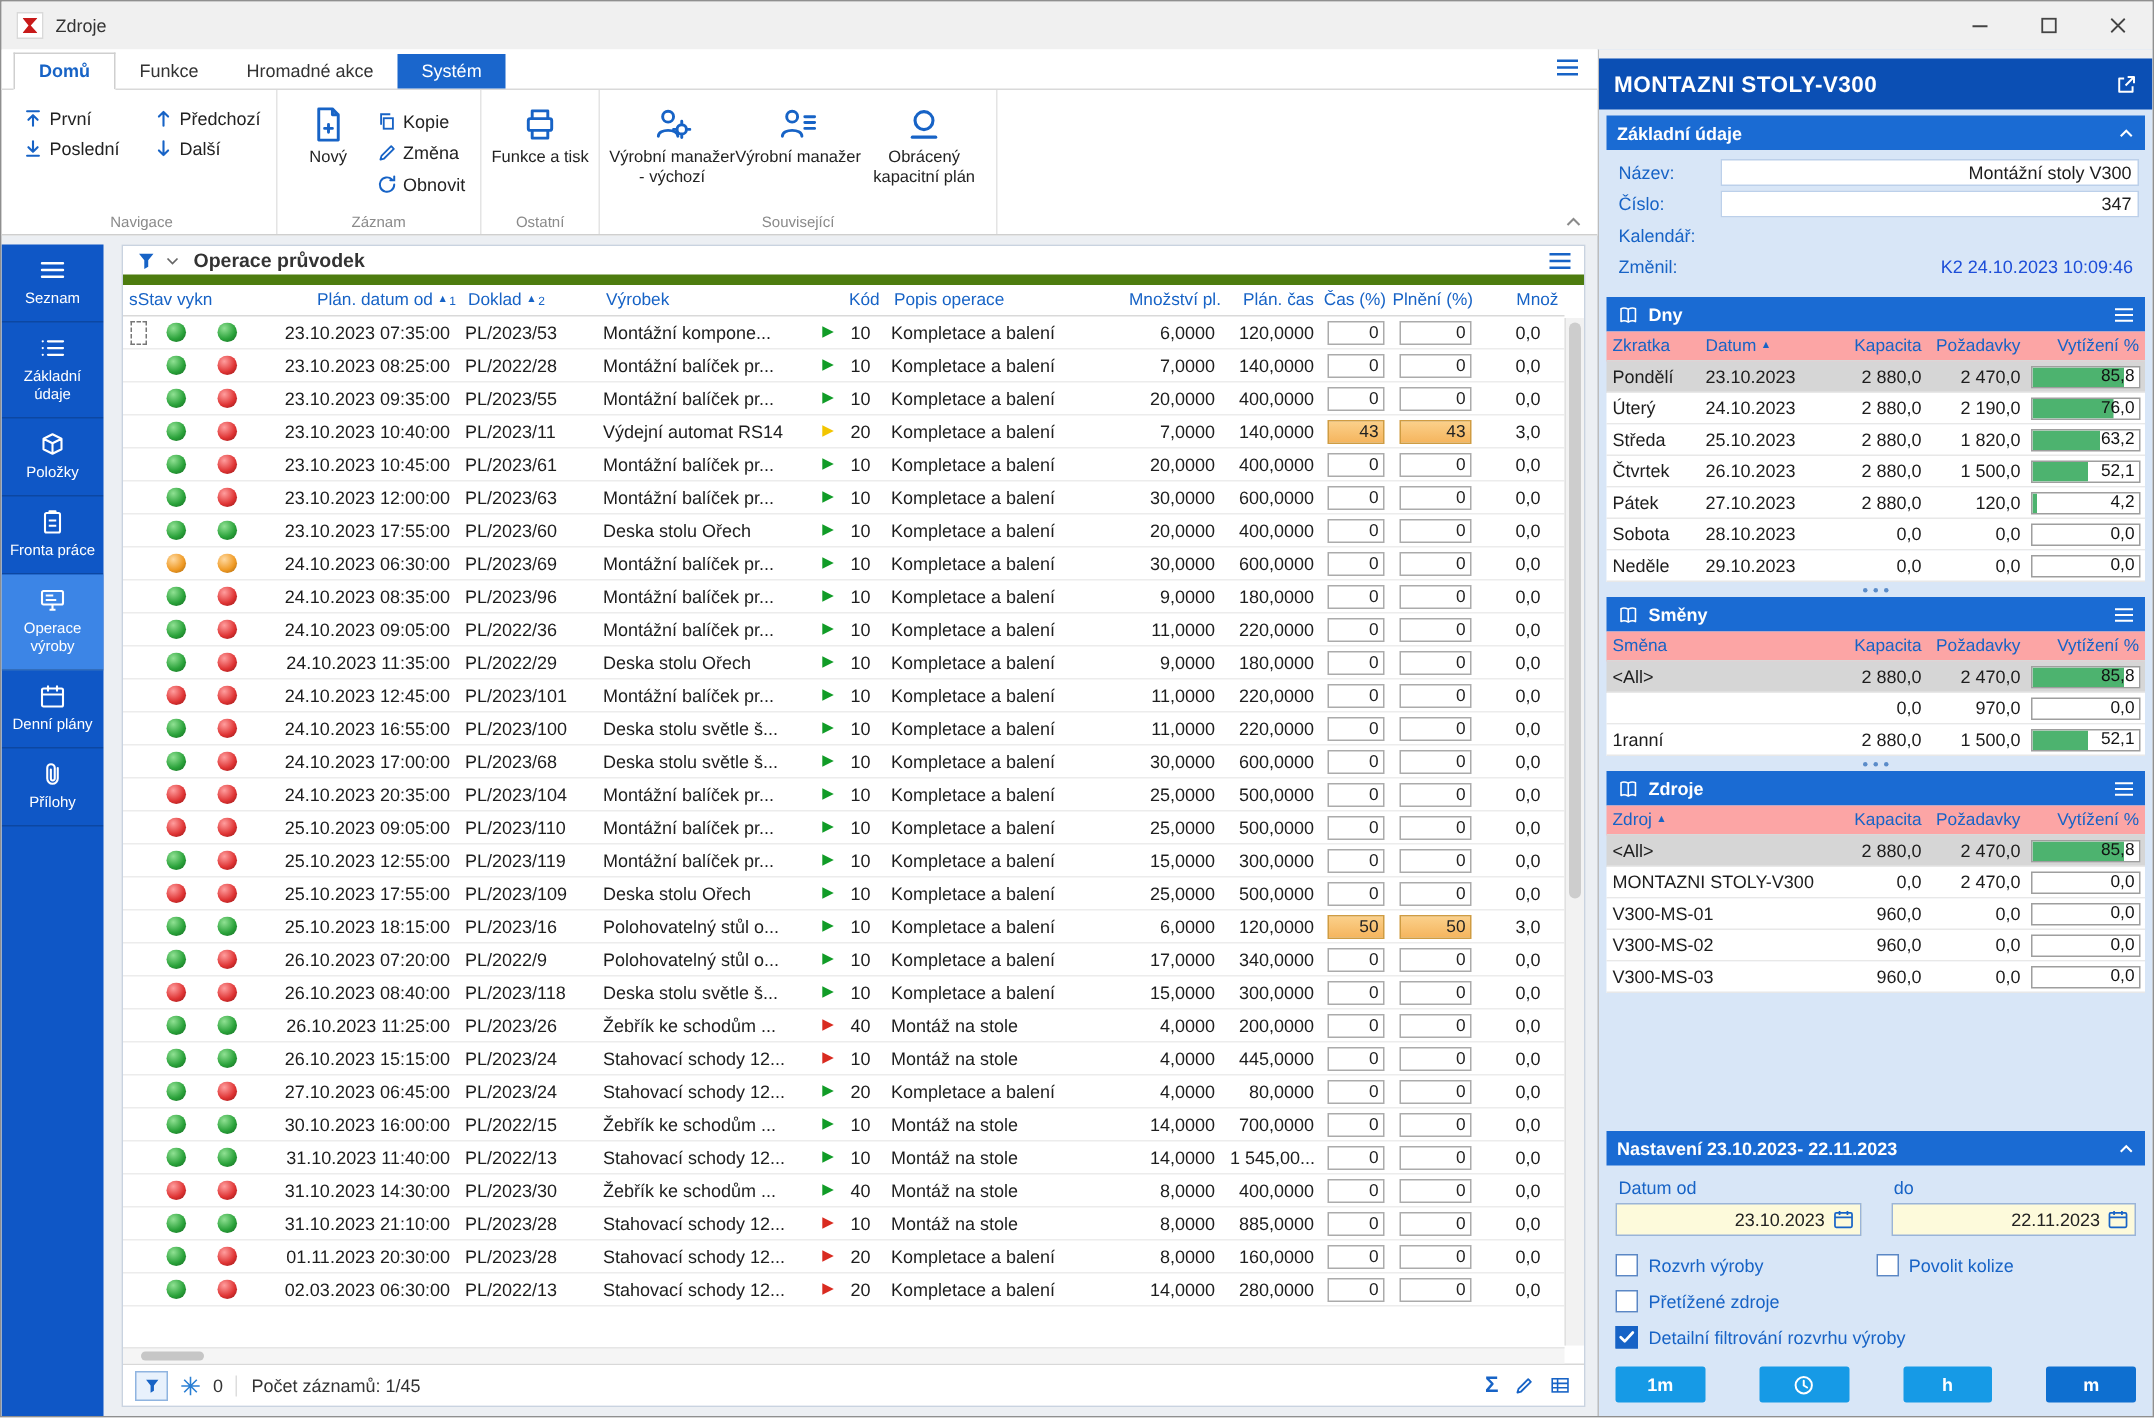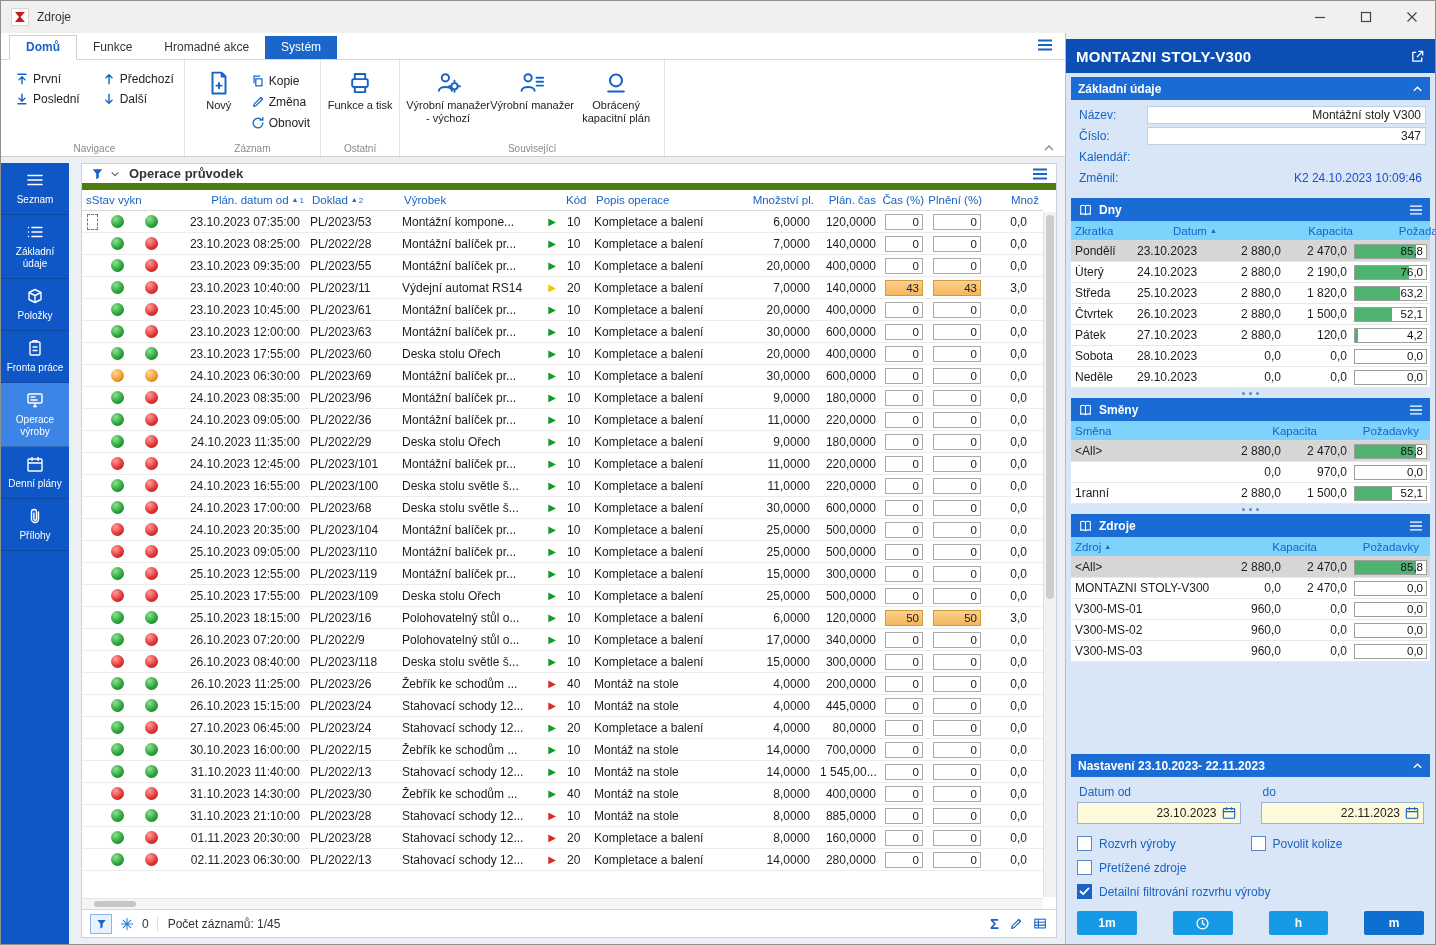--- a/index.html
+++ b/index.html
@@ -88,21 +88,21 @@
   .rp-sec{margin:4px 5px 0 5px;}
   .rp-sechead{height:23px;background:#1a6bd3;color:#fff;display:flex;align-items:center;gap:6px;padding:0 7px;font-size:12px;font-weight:bold;}
   .rp-sechead .flex1{flex:1;}
   .rp-fields{padding:4px 2px 6px 2px;}
   .rp-frow{height:21px;display:grid;grid-template-columns:72px 1fr;align-items:center;padding:0 2px;}
   .rp-flabel{color:#1763c6;font-size:12px;padding-left:4px;}
   .rp-fval{font-size:12px;color:#1d1d1d;text-align:right;padding-right:4px;overflow:hidden;white-space:nowrap;}
   .rp-fval.box{background:#fff;border:1px solid #bcd0ea;height:18px;line-height:16px;}
   .rp-fval.blue{color:#1d4ed8;}
   .rp-thead,.rp-tr{display:grid;align-items:center;}
-  .rp-thead{height:20px;background:#7dd3fc;border-bottom:1px solid #d9d9d9;gap:36px;}
+  .rp-thead{height:20px;background:#fca5a5;border-bottom:1px solid #d9d9d9;}
   .rp-th{font-size:11.5px;color:#1763c6;padding:0 4px;overflow:hidden;white-space:nowrap;display:flex;align-items:center;}
   .rp-th.num{justify-content:flex-end;}
   .rp-tr{height:21px;background:#fff;border-bottom:1px solid #e8e8e8;}
   .rp-tr.sel{background:#d6d6d6;}
   .rp-td{font-size:12px;color:#1d1d1d;padding:0 4px;overflow:hidden;white-space:nowrap;}
   .rp-td.num{text-align:right;}
   .utilbox{position:relative;height:15px;border:1px solid #9e9e9e;margin:0 3px;background:#fff;overflow:hidden;}
   .utilbox .fill{position:absolute;left:0;top:0;bottom:0;background:#4db36f;}
   .utilbox .v{position:absolute;right:3px;top:0;bottom:0;display:flex;align-items:center;font-size:11.5px;color:#111;}
   .rp-dots{height:10px;display:flex;align-items:center;justify-content:center;gap:4px;}
@@ -1158,21 +1158,21 @@
                 <div class="cell num m2">0,0</div>
               </div>
               <div class="trow">
                 <div class="cell cc"></div>
                 <div class="cell cc">
                   <span class="st g"></span>
                 </div>
                 <div class="cell cc">
                   <span class="st r"></span>
                 </div>
-                <div class="cell num">02.11.2023 06:30:00</div>
+                <div class="cell num">02.03.2023 06:30:00</div>
                 <div class="cell ">PL/2022/13</div>
                 <div class="cell ">Stahovací schody 12...</div>
                 <div class="cell cc">
                   <span class="arr r">▶</span>
                 </div>
                 <div class="cell kod">20</div>
                 <div class="cell ">Kompletace a balení</div>
                 <div class="cell num">14,0000</div>
                 <div class="cell pcv">280,0000</div>
                 <div class="cell ">

